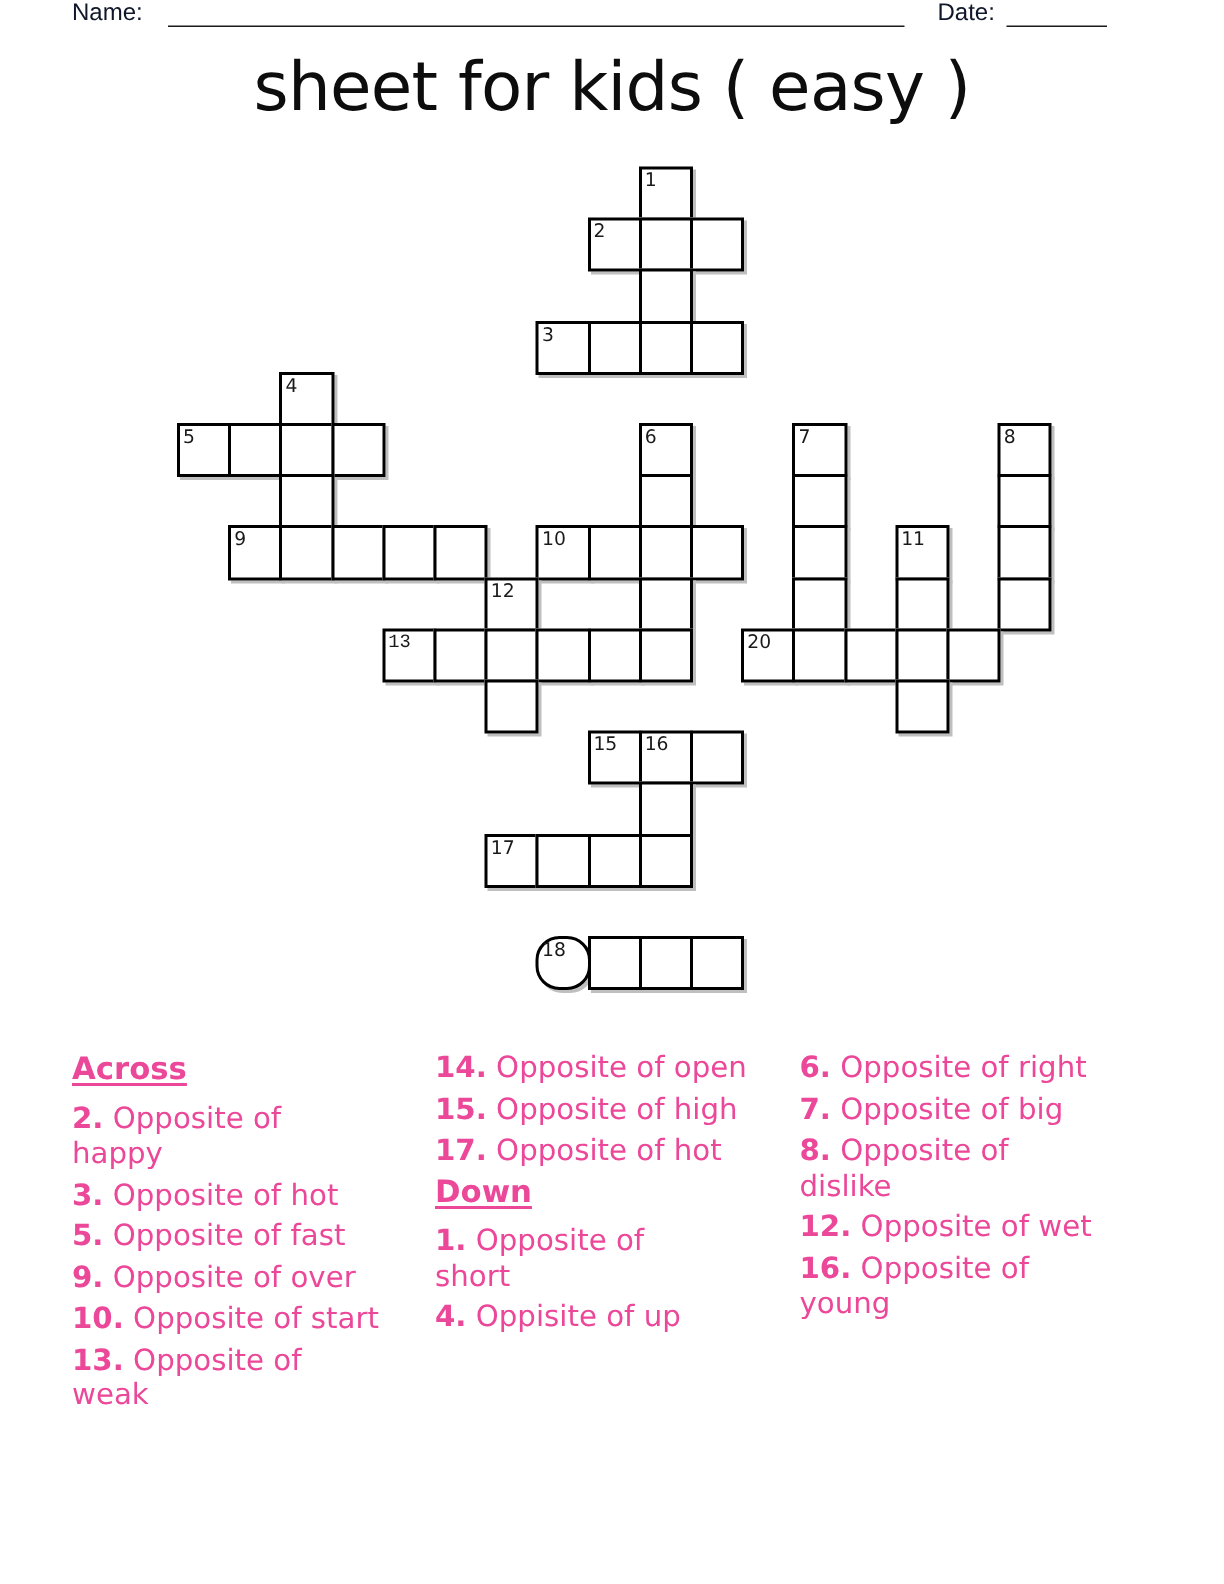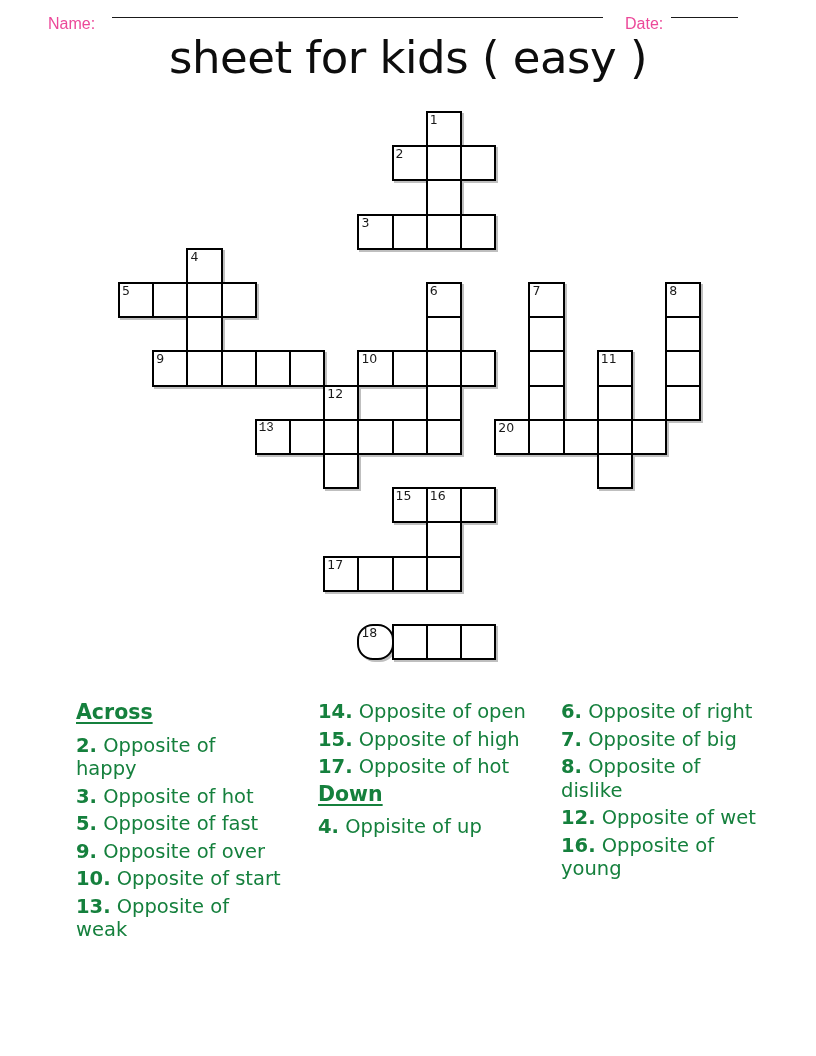--- a/index.html
+++ b/index.html
@@ -2,22 +2,22 @@
 <html><head>
 <meta charset="utf-8">
 <style>
   html,body{margin:0;padding:0;}
   body{
     width:816px;height:1056px;background:#ffffff;position:relative;
     font-family:"DejaVu Sans",sans-serif;color:#000;overflow:hidden;
   }
   
   .hdr-label{
-    position:absolute;top:15px;font-family:"Liberation Sans",sans-serif;
-    font-size:16px;color:#ec4899;
+    position:absolute;top:0;font-family:"Liberation Sans",sans-serif;
+    font-size:16px;color:#0f172a;
   }
   .lbl-name{left:48px;}
   .lbl-date{left:625px;}
   .writeline{position:absolute;top:0;height:17px;border-bottom:1.6px solid #1a1a1a;}
   .line-name{left:112px;width:491px;}
   .line-date{left:671px;width:67px;}
   
   .title{
     position:absolute;top:30px;left:0;width:816px;text-align:center;
     font-size:45px;line-height:56px;font-weight:500;letter-spacing:-0.5px;color:#0d0d0d;
@@ -26,21 +26,21 @@
   #grid{position:absolute;left:0;top:0;}
   .cell{
     position:absolute;width:36.2px;height:36.2px;box-sizing:border-box;
     border:2px solid #000;background:#fff;box-shadow:2px 2px 0 #bfbfbf;
   }
   .cnum{
     position:absolute;top:0;left:2px;font-size:12.5px;line-height:14px;
     color:#1a1a1a;
   }
   
-  .clue-col{position:absolute;white-space:nowrap;color:#15803d;margin-left:28px;}
+  .clue-col{position:absolute;white-space:nowrap;color:#ec4899;}
   .col0{left:48px;top:700px;}
   .col1{left:290px;top:700px;}
   .col2{left:533px;top:700px;}
   .clue{font-size:19.5px;line-height:23.5px;margin-bottom:4px;}
   .clue b{font-weight:bold;}
   .clue-heading{
     font-size:20.5px;line-height:23.5px;font-weight:bold;
     text-decoration:underline;text-decoration-thickness:2px;text-underline-offset:3px;
     margin-bottom:9px;margin-top:1px;
   }
@@ -166,20 +166,21 @@
         <div class="clue"><b>5.</b> Opposite of fast</div>
         <div class="clue"><b>9.</b> Opposite of over</div>
         <div class="clue"><b>10.</b> Opposite of start</div>
         <div class="clue"><b>13.</b> Opposite of<br>weak</div>
       </div>
       <div class="clue-col col1">
         <div class="clue"><b>14.</b> Opposite of open</div>
         <div class="clue"><b>15.</b> Opposite of high</div>
         <div class="clue"><b>17.</b> Opposite of hot</div>
         <div class="clue-heading">Down</div>
+        <div class="clue"><b>1.</b> Opposite of<br>short</div>
         <div class="clue"><b>4.</b> Oppisite of up</div>
       </div>
       <div class="clue-col col2">
         <div class="clue"><b>6.</b> Opposite of right</div>
         <div class="clue"><b>7.</b> Opposite of big</div>
         <div class="clue"><b>8.</b> Opposite of<br>dislike</div>
         <div class="clue"><b>12.</b> Opposite of wet</div>
         <div class="clue"><b>16.</b> Opposite of<br>young</div>
       </div>
     </div>

